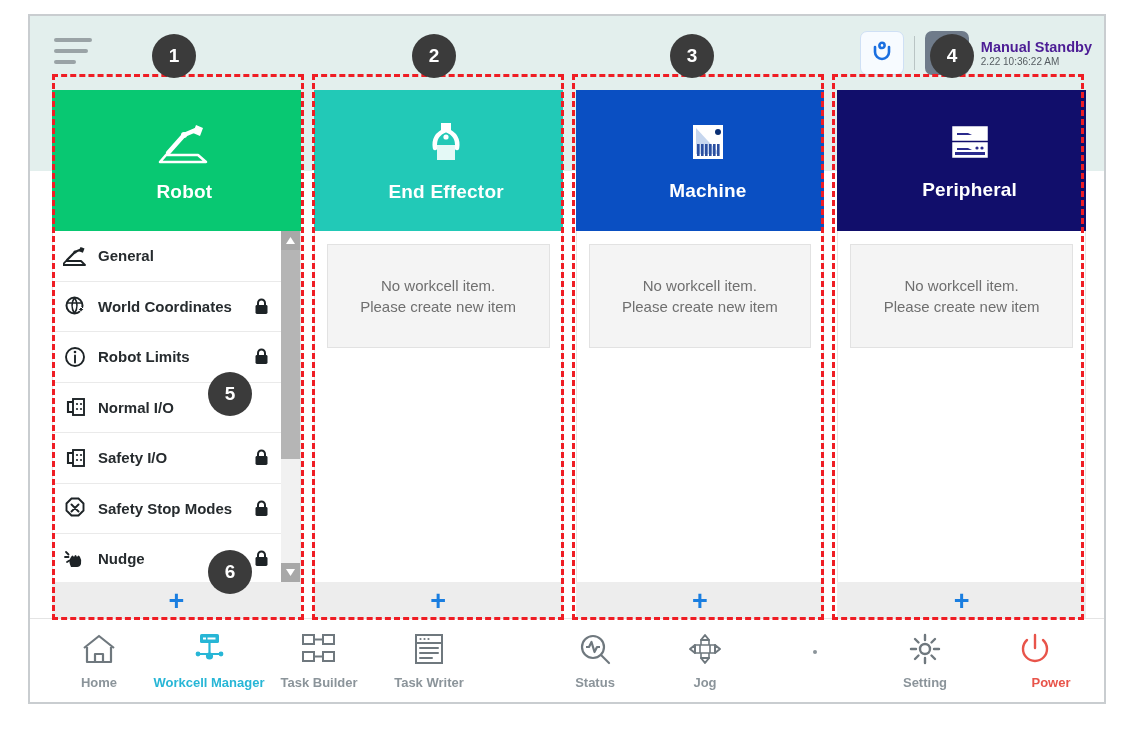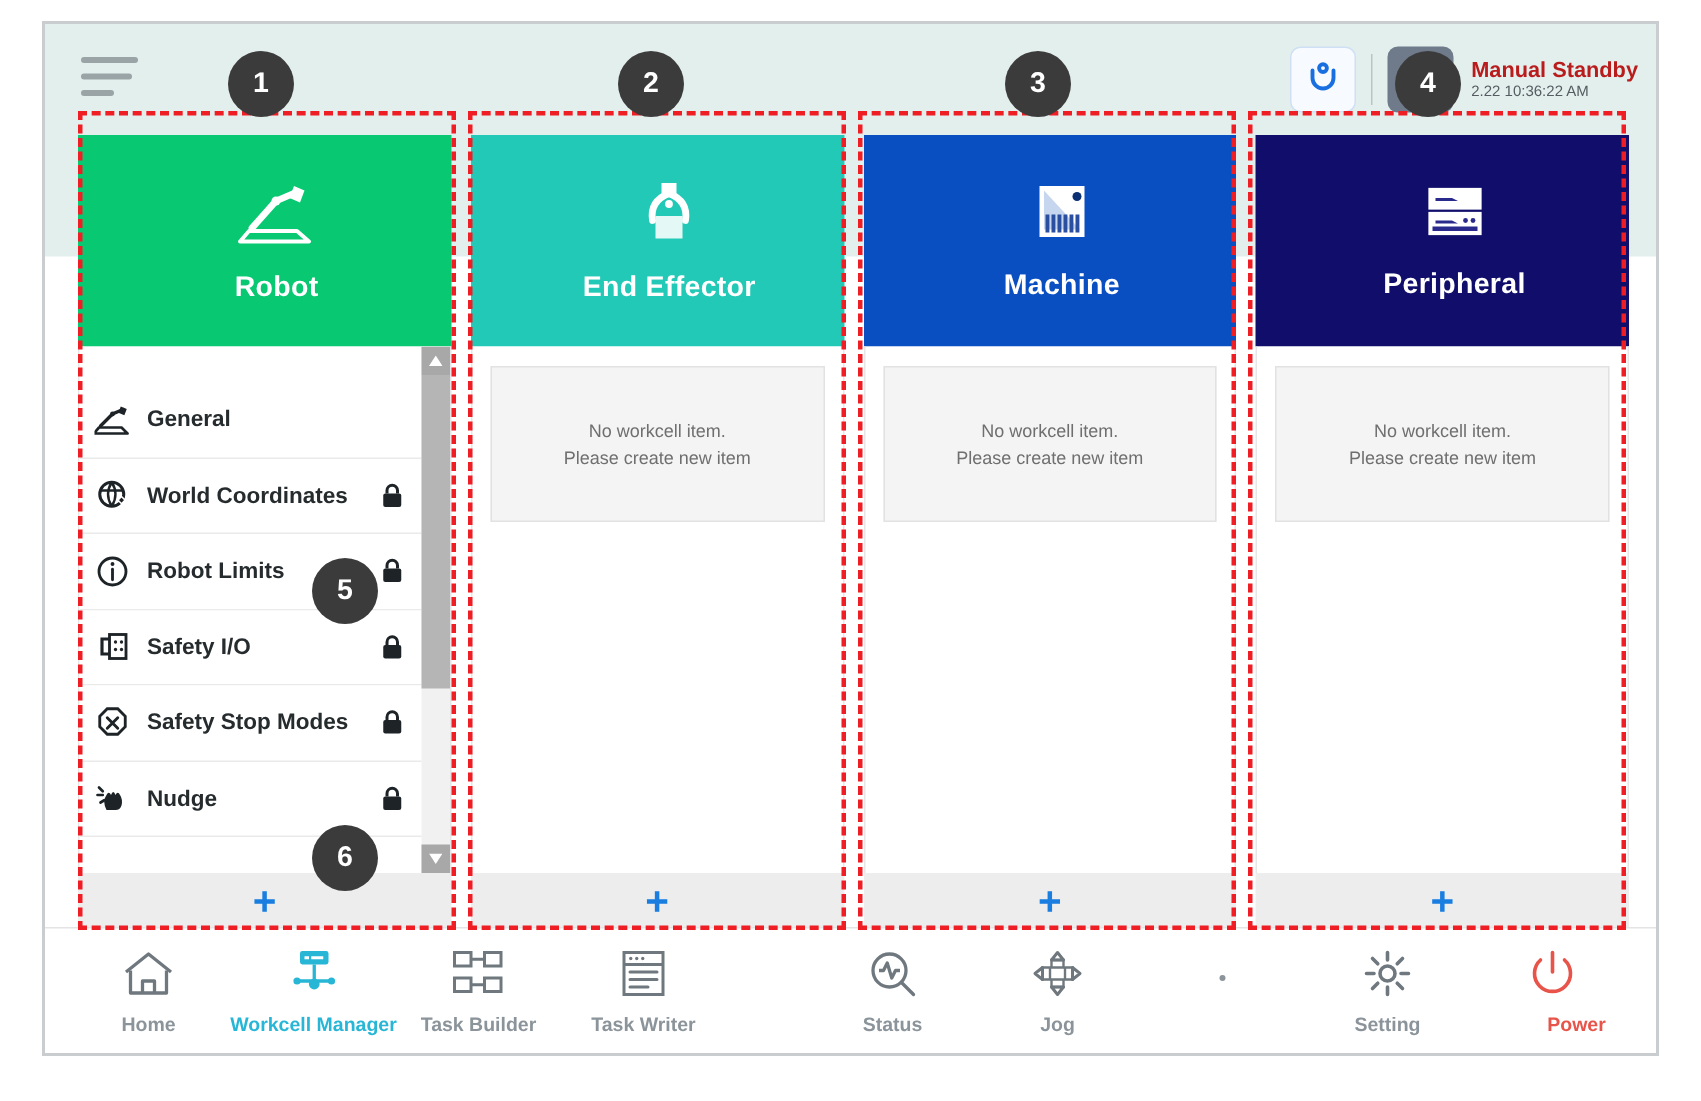--- a/index.html
+++ b/index.html
@@ -41,21 +41,21 @@
     display: flex; align-items: center; gap: 10px;
   }
   .icon-box {
     width: 44px; height: 44px; border-radius: 7px;
     display: flex; align-items: center; justify-content: center;
   }
   .icon-box.white { background: #f7fbff; border: 1px solid #cfe0f5; }
   .icon-box.gray  { background: #6f7b8a; }
   .divider-v { width: 1px; height: 34px; background: #b9c4c4; }
   .status-text { line-height: 1.25; padding-left: 2px; }
-  .status-title { font-size: 14.5px; font-weight: bold; color: #b91c1c; white-space: nowrap; }
+  .status-title { font-size: 14.5px; font-weight: bold; color: #4c1d95; white-space: nowrap; }
   .status-date  { font-size: 10px; color: #555c61; white-space: nowrap; }
 
   
   .cards {
     position: absolute; left: 22px; top: 74px;
     width: 1034px; height: 530px;
     display: flex; gap: 13px;
   }
   .card {
     flex: 1 1 0; display: flex; flex-direction: column;
@@ -83,24 +83,24 @@
   }
   .plus { font-size: 27px; font-weight: bold; color: #1a7ee0; line-height: 1; }
 
   
   .empty {
     margin: 13px 12px 0 12px; height: 104px;
     background: #f4f4f4; border: 1px solid #e2e2e2;
     display: flex; flex-direction: column;
     align-items: center; justify-content: center; gap: 4px;
   }
-  .empty span { font-size: 12px; color: #6f6f6f; }
+  .empty span { font-size: 15px; color: #6f6f6f; }
 
   
-  .list { position: absolute; inset: 0; padding-right: 19px; margin-top: 24px; }
+  .list { position: absolute; inset: 0; padding-right: 19px; }
   .list-item {
     height: 50.5px; display: flex; align-items: center;
     border-bottom: 1px solid #eaeaea; padding: 0 10px 0 6px;
     cursor: pointer; background: #fff;
   }
   .li-ico { width: 32px; display: flex; justify-content: center; flex: 0 0 32px; }
   .li-label {
     flex: 1; font-size: 15px; font-weight: bold; color: #262b2e;
     padding-left: 7px; white-space: nowrap;
   }
@@ -240,20 +240,34 @@
                   <path d="M11 9.5 v7" stroke="#1d2326" stroke-width="1.9" stroke-linecap="round"></path>
                 </svg>
               </span>
               <span class="li-label">Robot Limits</span>
               <span class="li-lock">
                 <svg width="15" height="17" viewBox="0 0 15 17">
                   <path d="M4 7 V5 a3.5 3.5 0 0 1 7 0 v2" fill="none" stroke="#1d2326" stroke-width="2"></path>
                   <rect x="1.5" y="7" width="12" height="9" rx="1.4" fill="#1d2326"></rect>
                 </svg>
               </span>
+            </div>
+            <div class="list-item">
+              <span class="li-ico">
+                <svg width="23" height="22" viewBox="0 0 23 22">
+                  <rect x="9" y="3" width="11" height="16" fill="none" stroke="#1d2326" stroke-width="1.9"></rect>
+                  <circle cx="13" cy="8" r="1.1" fill="#1d2326"></circle>
+                  <circle cx="13" cy="13" r="1.1" fill="#1d2326"></circle>
+                  <circle cx="17" cy="8" r="1.1" fill="#1d2326"></circle>
+                  <circle cx="17" cy="13" r="1.1" fill="#1d2326"></circle>
+                  <path d="M9 6 H4 v10 h5" fill="none" stroke="#1d2326" stroke-width="2.1"></path>
+                </svg>
+              </span>
+              <span class="li-label">Normal I/O</span>
+              <span class="li-lock"></span>
             </div>
             <div class="list-item">
               <span class="li-ico">
                 <svg width="23" height="22" viewBox="0 0 23 22">
                   <rect x="9" y="3" width="11" height="16" fill="none" stroke="#1d2326" stroke-width="1.9"></rect>
                   <circle cx="13" cy="8" r="1.1" fill="#1d2326"></circle>
                   <circle cx="13" cy="13" r="1.1" fill="#1d2326"></circle>
                   <circle cx="17" cy="8" r="1.1" fill="#1d2326"></circle>
                   <circle cx="17" cy="13" r="1.1" fill="#1d2326"></circle>
                   <path d="M9 6 H4 v10 h5" fill="none" stroke="#1d2326" stroke-width="2.1"></path>

